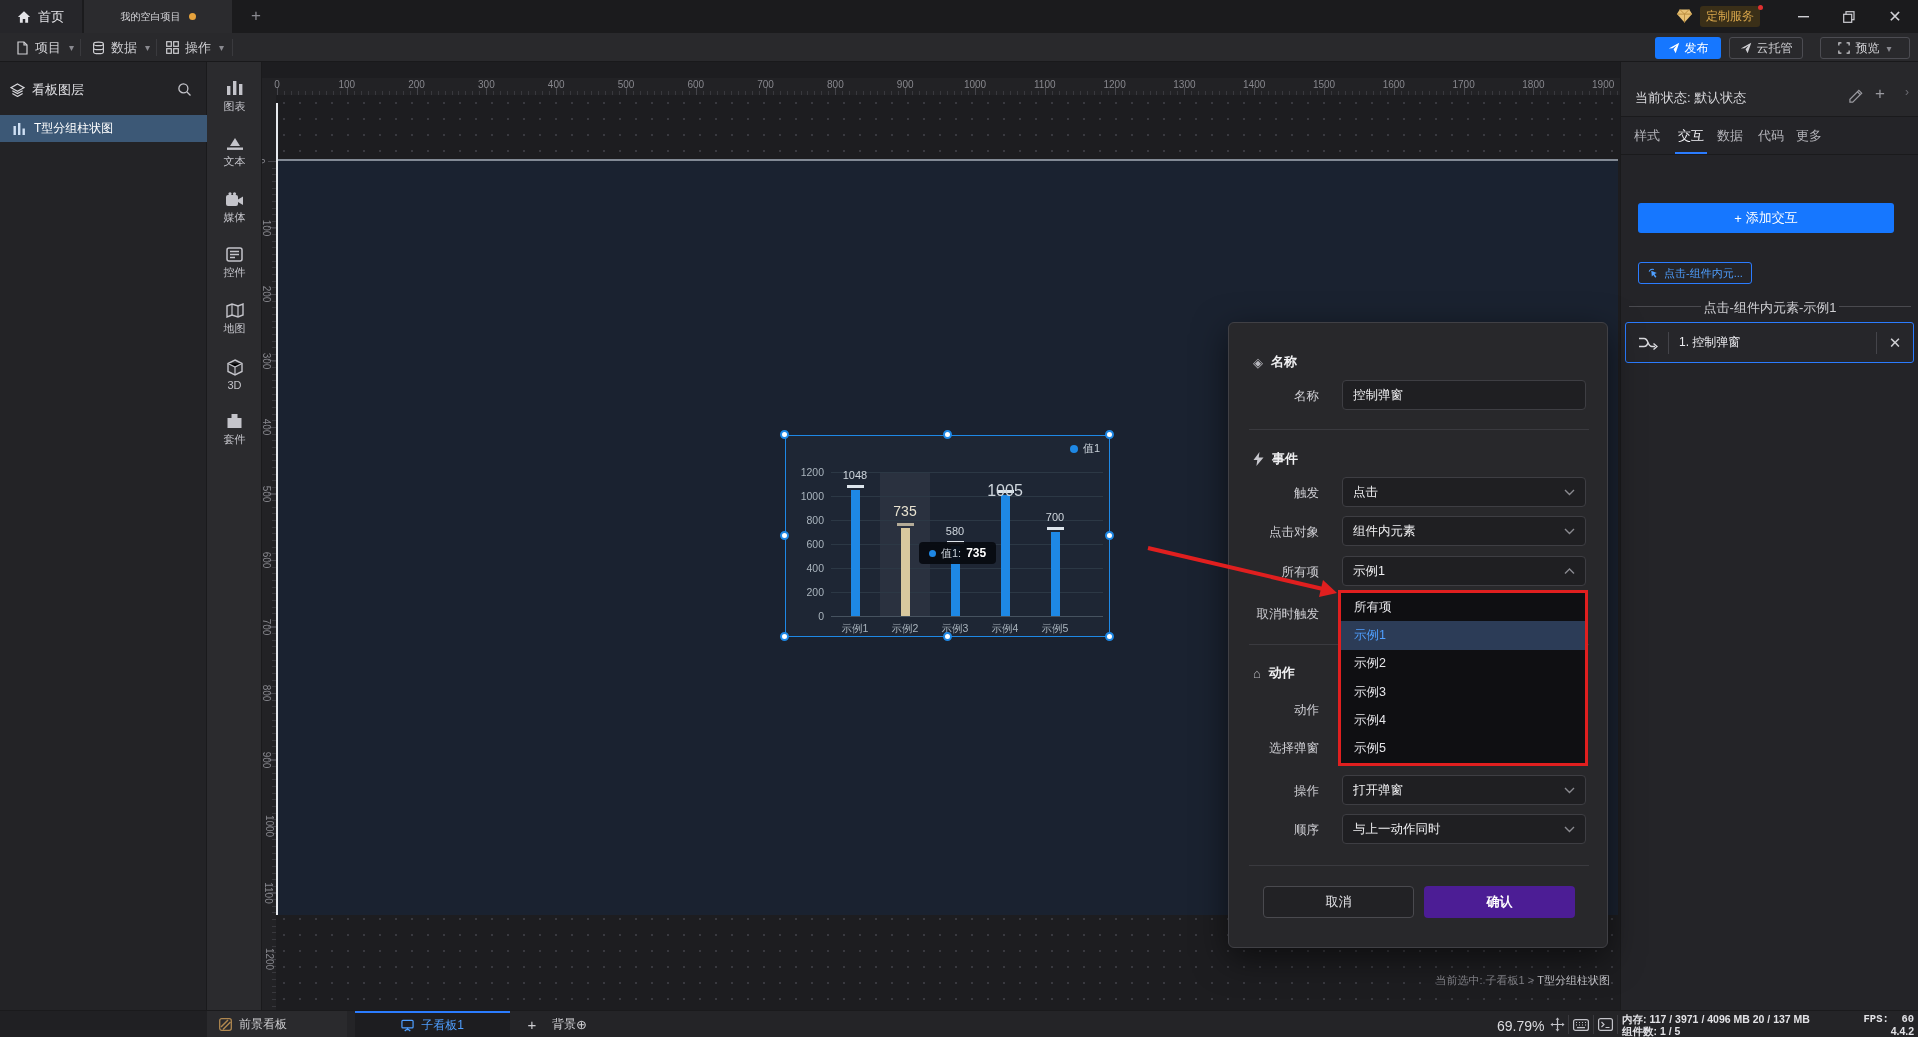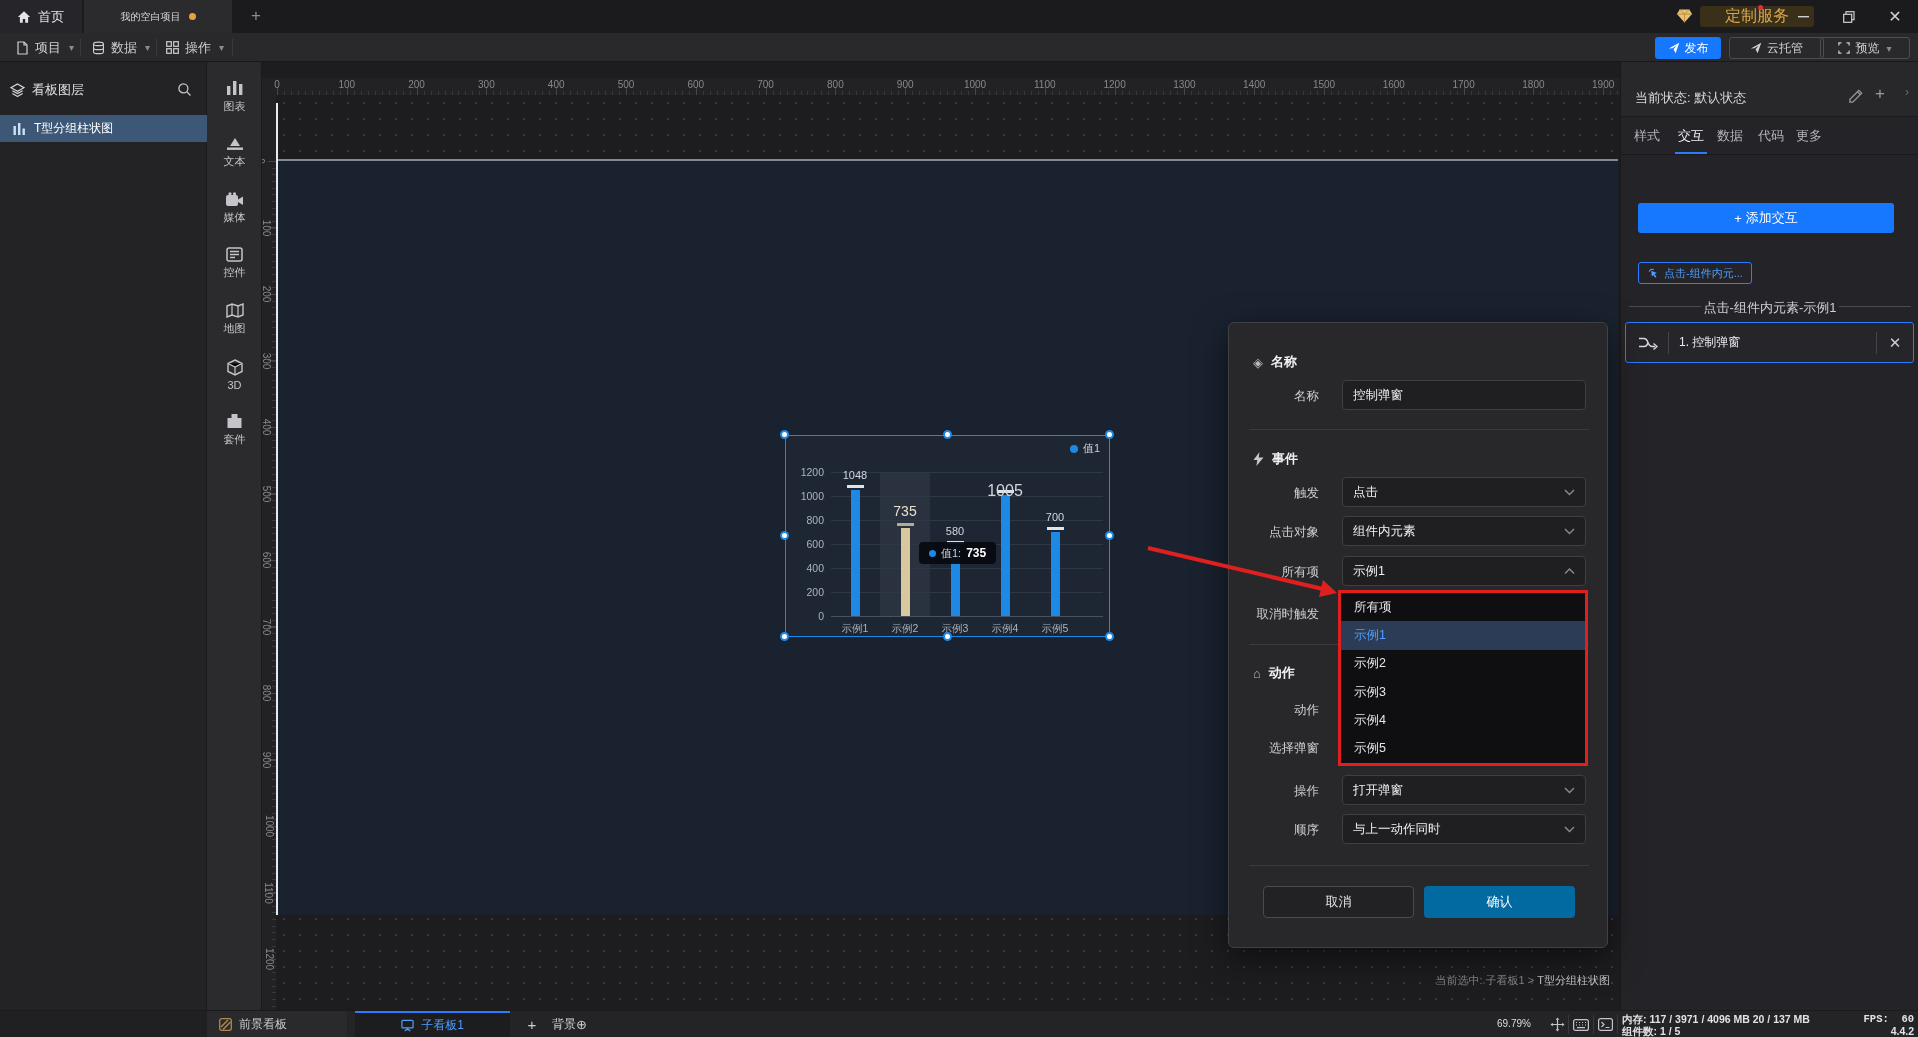--- a/index.html
+++ b/index.html
@@ -7,35 +7,35 @@
   body { font-family:"Liberation Sans","DejaVu Sans",sans-serif; }
   #app { position:relative; width:1918px; height:1037px; overflow:hidden; background:#1d1d20; color:#d0d0d4; font-size:12px; }
 
   
   .titlebar { position:absolute; left:0; top:0; width:1918px; height:33px; background:#1b1b1d; }
   .tab-home { position:absolute; left:0; top:0; width:82px; height:33px; background:#26262a; display:flex; align-items:center; gap:7px; padding-left:17px; color:#e4e4e8; font-size:13px; }
   .tab-project { position:absolute; left:84px; top:0; width:148px; height:33px; background:#2b2b2e; display:flex; align-items:center; gap:8px; justify-content:center; color:#d8d8dc; font-size:10px; }
   .dot-orange { width:7px; height:7px; border-radius:50%; background:#e6a23c; }
   .tab-add { position:absolute; left:244px; top:4px; width:24px; height:24px; color:#8a8a90; font-size:17px; display:flex; align-items:center; justify-content:center; }
   .gem { position:absolute; left:1676px; top:8px; }
-  .badge-custom { position:absolute; left:1700px; top:6px; height:21px; background:#3a2f18; border-radius:3px; color:#d8a64b; font-size:16px; display:flex; align-items:center; padding:0 25px; }
+  .badge-custom { position:absolute; left:1700px; top:6px; height:21px; background:#3a2f18; border-radius:3px; color:#d8a64b; font-size:12px; display:flex; align-items:center; padding:0 6px; }
   .badge-reddot { position:absolute; left:1758px; top:5px; width:5px; height:5px; border-radius:50%; background:#e03030; }
   .winbtn { position:absolute; top:0; width:34px; height:33px; display:flex; align-items:center; justify-content:center; color:#cfcfd4; }
   .wb-min { left:1786px; } .wb-max { left:1832px; } .wb-close { left:1878px; font-size:16px; }
 
   
   .menubar { position:absolute; left:0; top:33px; width:1918px; height:29px; background:#29292c; border-bottom:1px solid #19191b; }
   .menu-item { position:absolute; top:0; height:29px; display:flex; align-items:center; gap:6px; color:#cfcfd3; font-size:13px; }
   .menu-item svg { flex:0 0 auto; }
   .m1 { left:16px; } .m2 { left:92px; } .m3 { left:166px; }
   .menu-sep { position:absolute; top:6px; width:1px; height:17px; background:#3a3a3e; }
   .ms1 { left:80px; } .ms2 { left:156px; } .ms3 { left:232px; }
   .mchev { color:#8a8a90; font-size:10px; margin-left:2px; }
   .btn-publish { position:absolute; left:1655px; top:4px; width:66px; height:22px; background:#1677ff; border-radius:3px; color:#fff; display:flex; align-items:center; justify-content:center; gap:5px; font-size:12px; }
-  .btn-cloud { position:absolute; left:1729px; top:4px; width:95px; height:22px; border:1px solid #4c4c52; border-radius:3px; color:#d0d0d4; display:flex; align-items:center; justify-content:center; gap:5px; font-size:12px; }
+  .btn-cloud { position:absolute; left:1729px; top:4px; width:74px; height:22px; border:1px solid #4c4c52; border-radius:3px; color:#d0d0d4; display:flex; align-items:center; justify-content:center; gap:5px; font-size:12px; }
   .btn-preview { position:absolute; left:1820px; top:4px; width:90px; height:22px; border:1px solid #4c4c52; border-radius:3px; color:#d0d0d4; display:flex; align-items:center; justify-content:center; gap:5px; font-size:12px; }
 
   
   .left-panel { position:absolute; left:0; top:62px; width:207px; height:948px; background:#232326; border-right:1px solid #1a1a1c; }
   .lp-header { position:absolute; left:0; top:18px; width:207px; height:20px; display:flex; align-items:center; gap:7px; padding-left:10px; color:#e0e0e4; font-size:13px; }
   .lp-search { position:absolute; right:14px; top:20px; }
   .lp-item { position:absolute; left:0; top:53px; width:207px; height:27px; background:#3c5876; display:flex; align-items:center; gap:8px; padding-left:13px; color:#fff; font-size:12px; }
 
   
   .toolbox { position:absolute; left:207px; top:62px; width:55px; height:948px; background:#2b2b2e; border-right:1px solid #1a1a1c; }
@@ -82,21 +82,21 @@
   
   .dialog { position:absolute; left:1228px; top:322px; width:380px; height:626px; background:#28282b; border:1px solid #404045; border-radius:6px; box-shadow:0 10px 34px rgba(0,0,0,0.55); z-index:40; }
   .dsection { position:absolute; left:24px; display:flex; align-items:center; gap:8px; color:#f0f0f2; font-size:13px; font-weight:bold; }
   .dsection .sicon { color:#b8b8be; font-weight:normal; font-size:13px; }
   .dlabel { position:absolute; width:88px; text-align:right; left:2px; color:#cfcfd4; font-size:12.5px; }
   .dselect { position:absolute; left:113px; width:244px; height:30px; background:#1f1f22; border:1px solid #3e3e43; border-radius:4px; display:flex; align-items:center; padding:0 10px; color:#f0f0f2; font-size:12.5px; }
   .dselect .chev { margin-left:auto; color:#8a8a90; }
   .ddivider { position:absolute; left:20px; width:340px; height:1px; background:#3a3a3f; }
   .dbtn { position:absolute; top:563px; width:151px; height:32px; border-radius:4px; display:flex; align-items:center; justify-content:center; font-size:13px; }
   .dbtn-cancel { left:34px; background:#222225; border:1px solid #4a4a4f; color:#e4e4e8; }
-  .dbtn-confirm { left:195px; background:#0369a1; color:#fff; }
+  .dbtn-confirm { left:195px; background:#4c1d95; color:#fff;font-weight:bold; }
 
   
   .dropdown-frame { position:absolute; left:1338px; top:590px; width:250px; height:176px; border:3px solid #e01f1f; z-index:50; }
   .dropdown { position:absolute; left:0px; top:0px; width:244px; height:170px; background:#0f0f12; }
   .dd-item { height:28.3px; display:flex; align-items:center; padding-left:13px; color:#e6e6ea; font-size:12.5px; }
   .dd-item.sel { background:#2c3c57; color:#4f9fff; }
 
   
   .arrow-svg { position:absolute; left:0; top:0; z-index:60; pointer-events:none; }
 
@@ -123,21 +123,21 @@
   .rp-card .cx { width:36px; text-align:center; color:#d0d0d4; font-size:15px; }
 
   
   .bottombar { position:absolute; left:0; top:1010px; width:1918px; height:27px; background:#242427; border-top:1px solid #1a1a1c; }
   .bb-stub { position:absolute; left:0; top:0; width:207px; height:27px; background:#202023; }
   .bb-tab { position:absolute; top:0; height:27px; display:flex; align-items:center; gap:7px; font-size:12px; }
   .bb-fg { left:207px; width:140px; background:#2a2a2d; padding-left:12px; color:#cccccf; }
   .bb-sub { left:355px; width:155px; background:#1d1d20; border-top:2px solid #2b7cff; justify-content:center; color:#4f9fff; }
   .bb-plus { position:absolute; left:518px; top:0; width:28px; height:27px; display:flex; align-items:center; justify-content:center; color:#cfcfd3; font-size:15px; }
   .bb-bg { position:absolute; left:552px; top:0; height:27px; display:flex; align-items:center; gap:0; color:#cfcfd3; font-size:12px; }
-  .bb-zoom { position:absolute; left:1497px; top:7px; font-size:10px; color:#dcdce0; }
+  .bb-zoom { position:absolute; left:1497px; top:7px; font-size:14px; color:#dcdce0; }
   .bb-ico { position:absolute; top:4px; width:19px; height:19px; display:flex; align-items:center; justify-content:center; }
   .bb-sep { position:absolute; top:4px; width:1px; height:19px; background:#3a3a3e; }
   .bb-info { position:absolute; left:1622px; top:0; width:296px; height:27px; font-size:10.5px; font-weight:bold; color:#e2e2e6; }
   .bb-line1 { position:absolute; left:0; top:2px; } .bb-line2 { position:absolute; left:0; top:14px; }
   .bb-fps { position:absolute; right:4px; top:2px;font-family:Liberation Mono, monospace; } .bb-ver { position:absolute; right:4px; top:14px; }
 
   svg { display:block; }
 </style>
 </head>
 <body>

